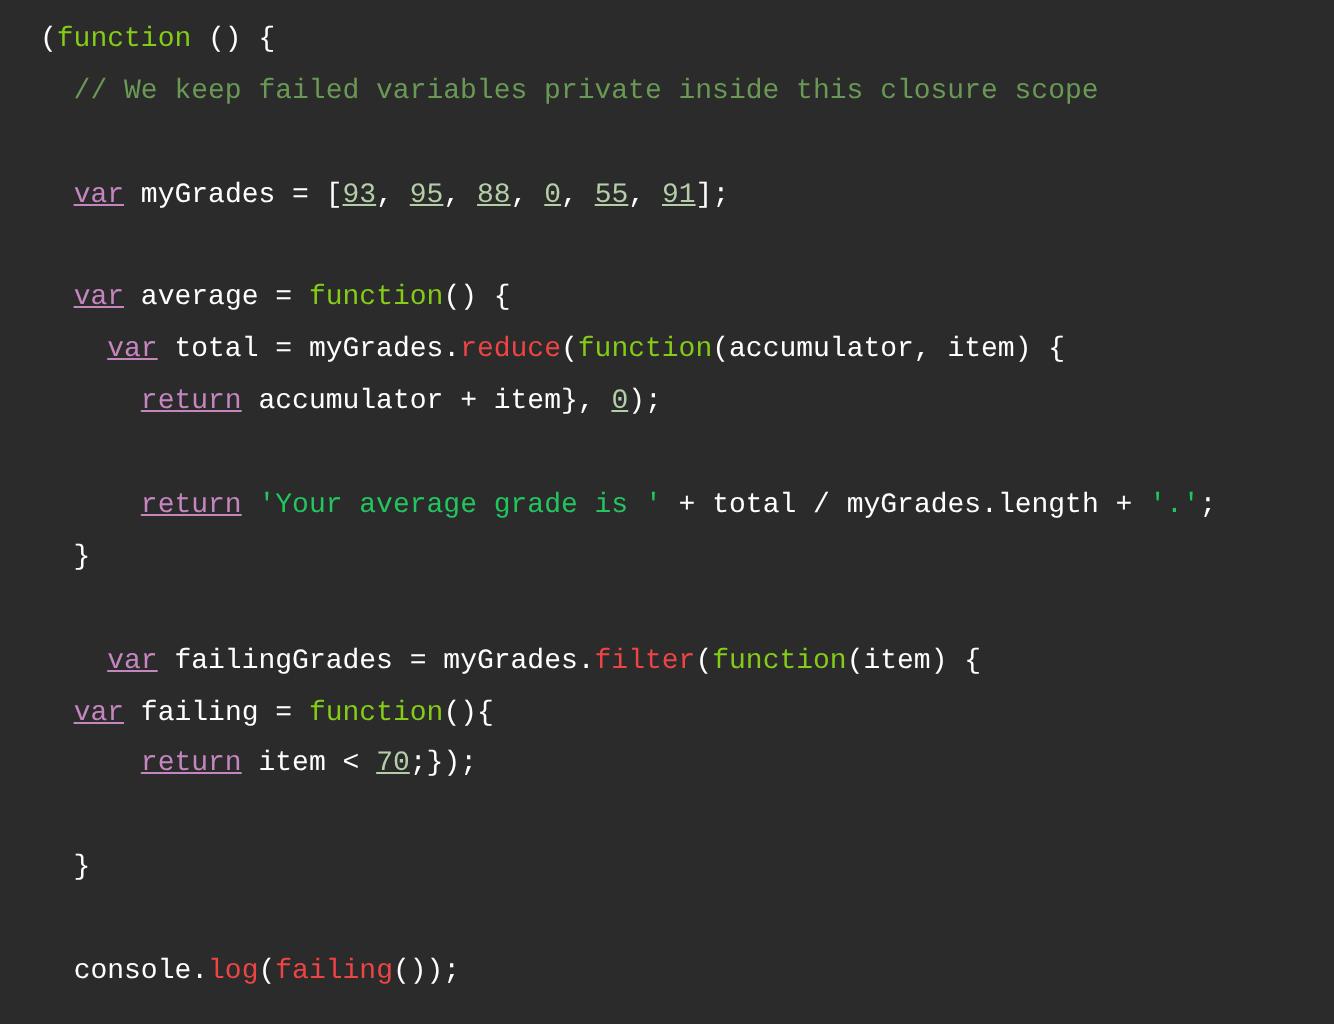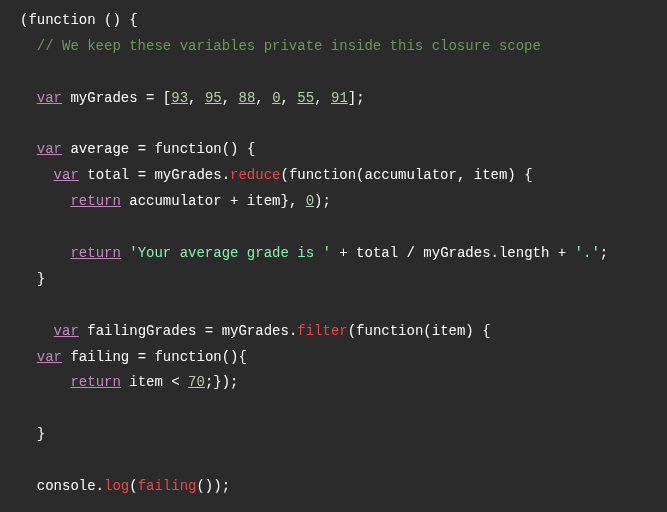--- a/index.html
+++ b/index.html
@@ -17,31 +17,31 @@
       width: 667px;
       height: 512px;
       overflow: hidden;
     }
     .line {
       white-space: pre;
     }
     .white { color: #ffffff; }
     .keyword { color: #c586c0; text-decoration: underline; }
     .number { color: #b5cea8; text-decoration: underline; }
-    .string { color: #86efac; }
-    .func-kw { color: #ffffff; }
+    .string { color: #22c55e; }
+    .func-kw { color: #84cc16; }
     .method { color: #ef4444; }
     .comment { color: #6a9955; }
   </style>
 </head>
 <body>
 
 <div>
 <div class="line"><span class="white">(</span><span class="func-kw">function</span><span class="white"> ()</span><span class="white"> {</span></div>
-<div class="line"><span class="comment">  // We keep these variables private inside this closure scope</span></div>
+<div class="line"><span class="comment">  // We keep failed variables private inside this closure scope</span></div>
 <div class="line"> </div>
 <div class="line"><span>  </span><span class="keyword">var</span><span class="white"> myGrades </span><span class="white">=</span><span class="white"> [</span><span class="number">93</span><span class="white">, </span><span class="number">95</span><span class="white">, </span><span class="number">88</span><span class="white">, </span><span class="number">0</span><span class="white">, </span><span class="number">55</span><span class="white">, </span><span class="number">91</span><span class="white">];</span></div>
 <div class="line"> </div>
 <div class="line"><span>  </span><span class="keyword">var</span><span class="white"> average </span><span class="white">=</span><span> </span><span class="func-kw">function</span><span class="white">()</span><span class="white"> {</span></div>
 <div class="line"><span>    </span><span class="keyword">var</span><span class="white"> total </span><span class="white">=</span><span class="white"> myGrades.</span><span class="method">reduce</span><span class="white">(</span><span class="func-kw">function</span><span class="white">(accumulator, item)</span><span class="white"> {</span></div>
 <div class="line"><span>      </span><span class="keyword">return</span><span class="white"> accumulator </span><span class="white">+</span><span class="white"> item}</span><span class="white">, </span><span class="number">0</span><span class="white">);</span></div>
 <div class="line"> </div>
 <div class="line"><span>      </span><span class="keyword">return</span><span> </span><span class="string">'Your average grade is '</span><span class="white"> + </span><span class="white">total </span><span class="white">/</span><span class="white"> myGrades.length </span><span class="white">+</span><span> </span><span class="string">'.'</span><span class="white">;</span></div>
 <div class="line"><span class="white">  }</span></div>
 <div class="line"> </div>

